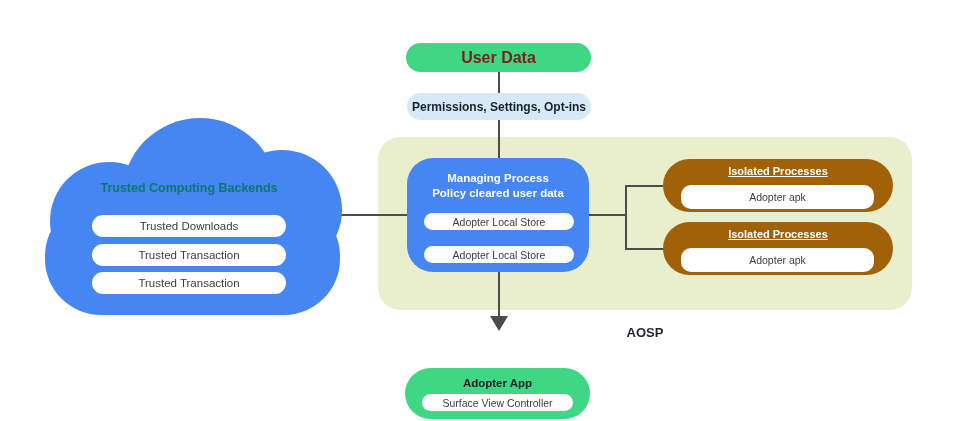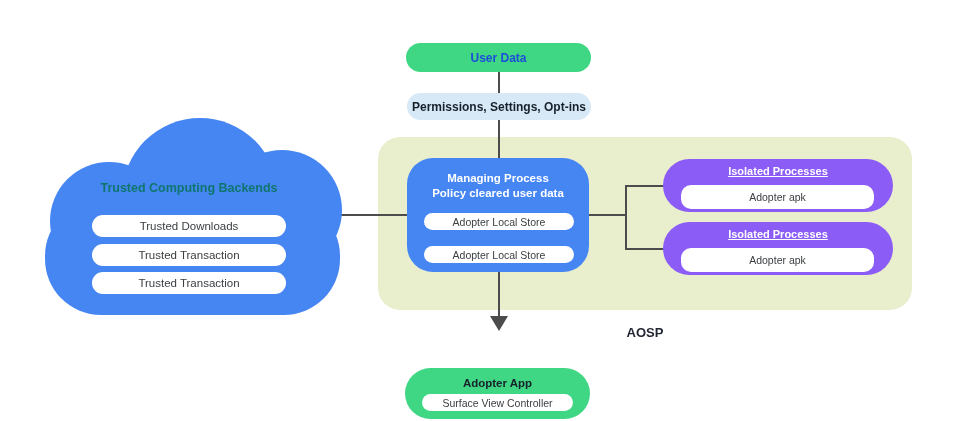--- a/index.html
+++ b/index.html
@@ -28,21 +28,21 @@
     position:absolute;left:600px;top:285px;width:90px;
     font-size:13px;font-weight:bold;color:#1f2430;text-align:center;z-index:2;margin-top:40px;
   }
   
   .pill{
     position:absolute;display:flex;align-items:center;justify-content:center;
     border-radius:999px;z-index:3;text-align:center;
   }
   .user-data{
     left:406px;top:43px;width:185px;height:29px;background:#3fd783;
-    font-size:12px;font-weight:bold;color:#1d4ed8;
+    font-size:16px;font-weight:bold;color:#7f1d1d;
   }
   .permissions{
     left:407px;top:93px;width:184px;height:27px;background:#d7e8f7;
     font-size:12px;font-weight:bold;color:#17212b;text-align:center;
   }
   
   .cloud{position:absolute;left:0;top:0;z-index:2;}
   .cloud-part{position:absolute;background:#4686f3;border-radius:50%;}
   .cloud-base{position:absolute;left:45px;top:200px;width:295px;height:115px;background:#4686f3;border-radius:56px;}
   .cloud-title{
@@ -66,21 +66,21 @@
   }
   .inner-pill{
     position:absolute;background:#ffffff;border-radius:10px;
     display:flex;align-items:center;justify-content:center;
     font-size:10.5px;color:#3c4043;
   }
   .store-1{left:17px;top:55px;width:150px;height:17px;}
   .store-2{left:17px;top:88px;width:150px;height:17px;}
   .isolated-box{
     position:absolute;left:663px;width:230px;height:53px;
-    background:#8b5cf6;border-radius:27px;z-index:3;
+    background:#a16207;border-radius:27px;z-index:3;
   }
   .iso-1{top:159px;}
   .iso-2{top:222px;}
   .isolated-title{
     position:absolute;left:0;top:6px;width:100%;text-align:center;
     font-size:11px;font-weight:bold;color:#ffffff;text-decoration:underline;
   }
   .apk-pill{left:18px;top:26px;width:193px;height:24px;}
   
   .adopter-app{

